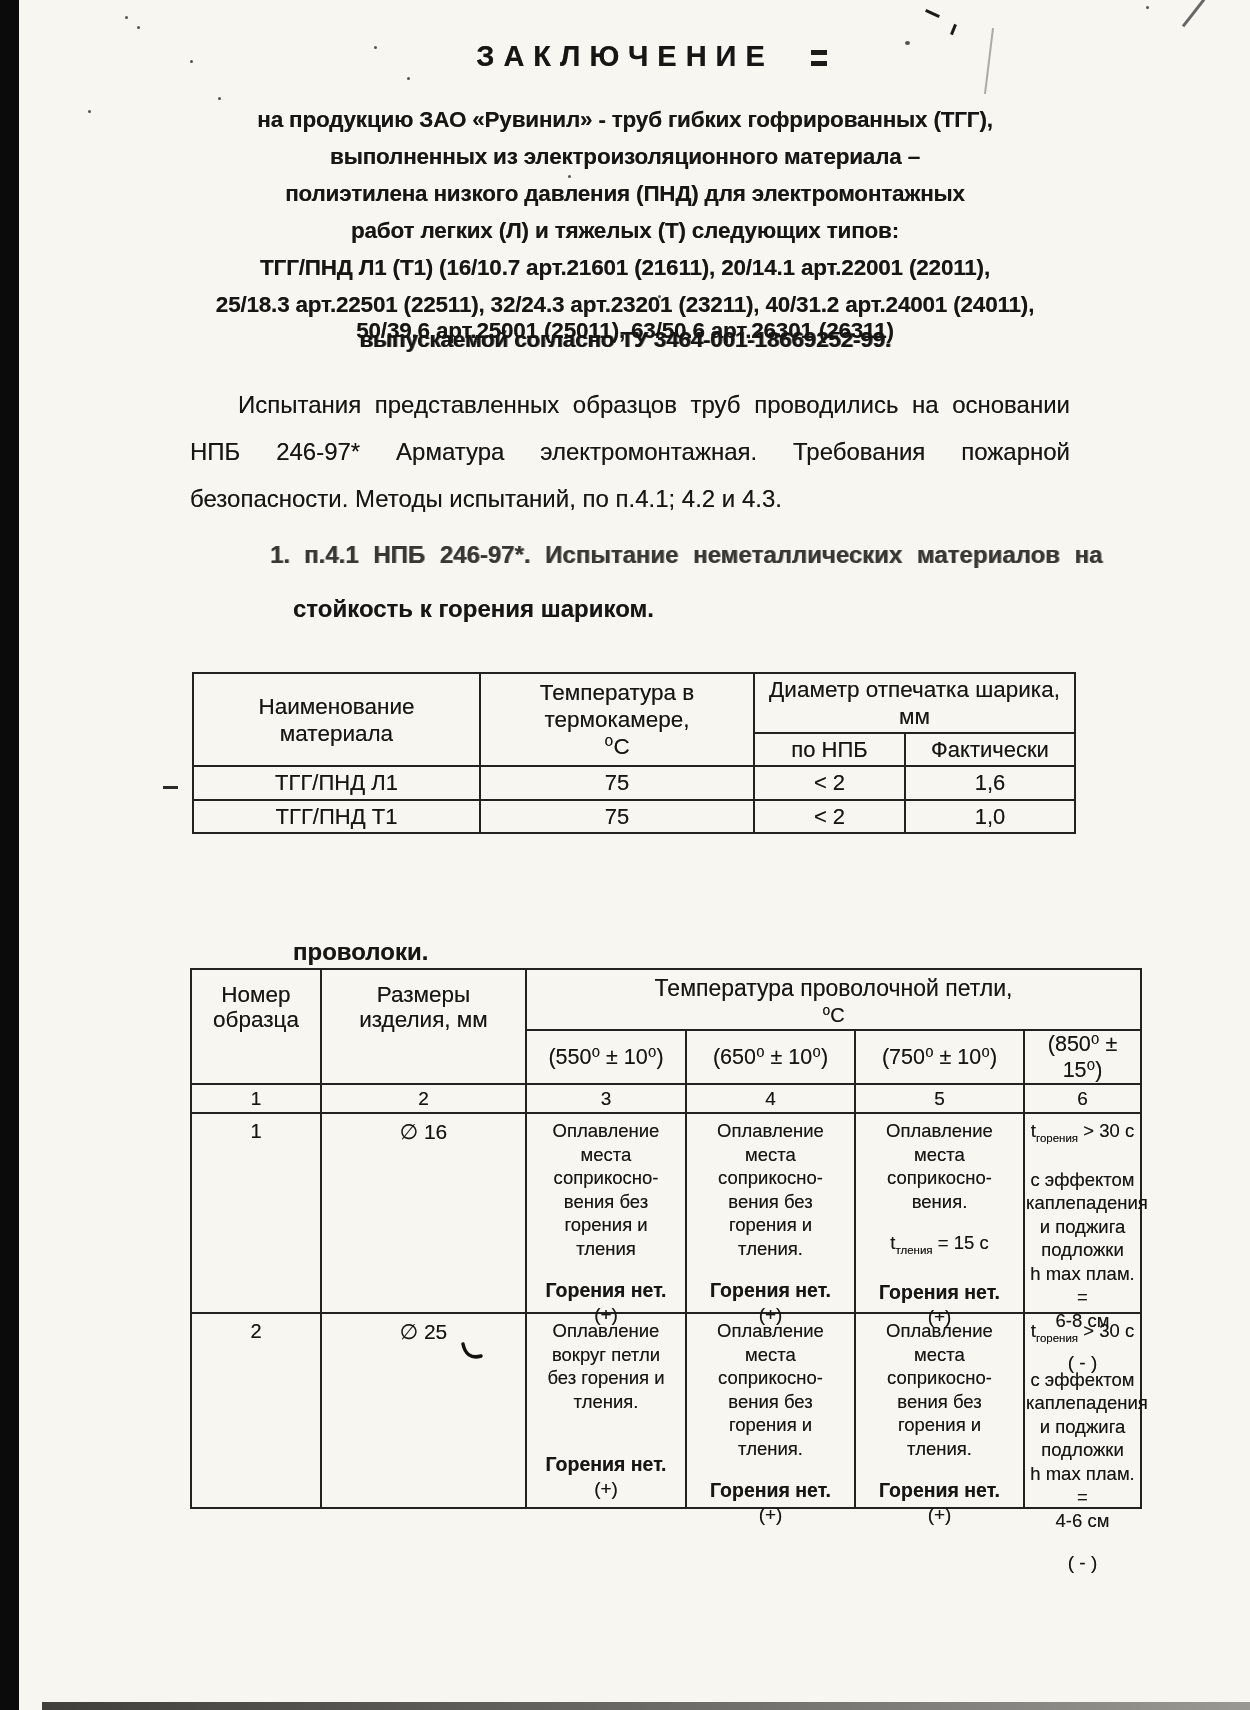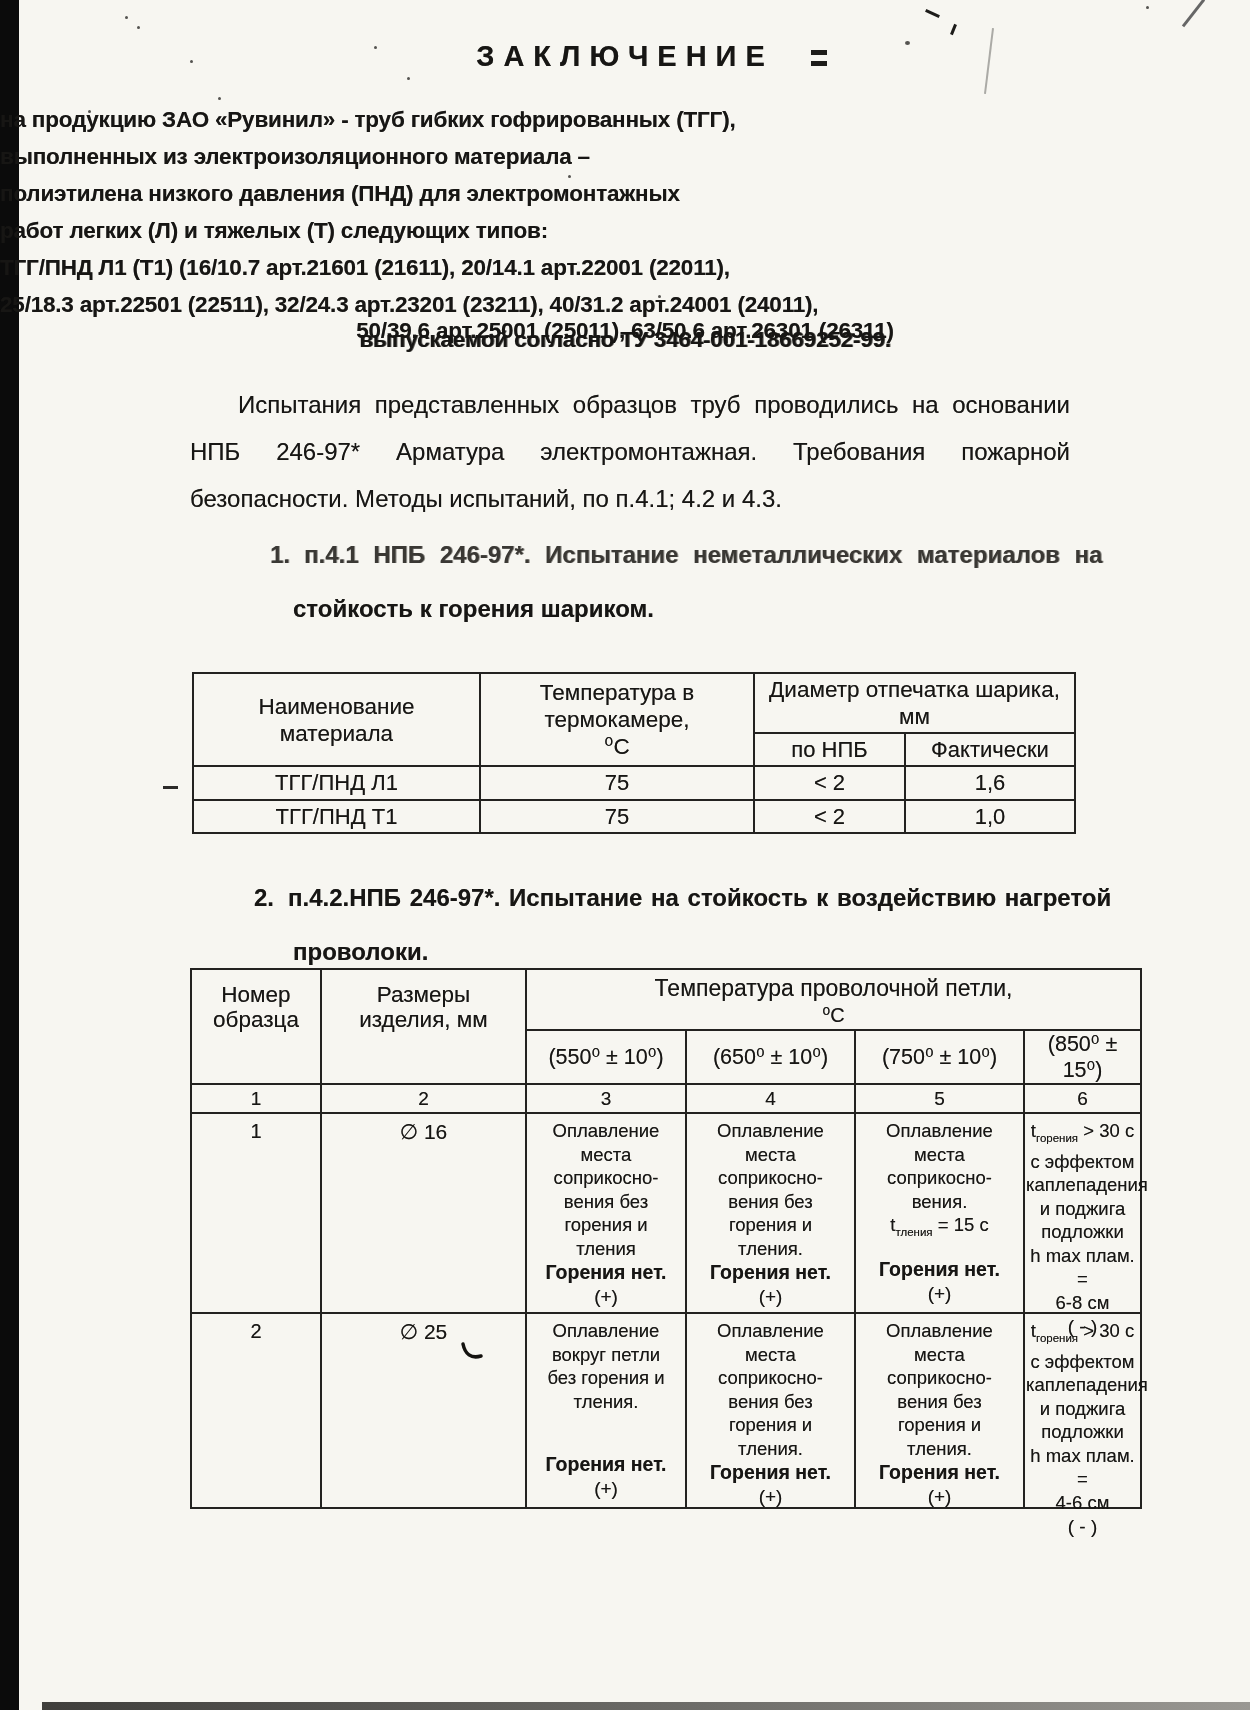--- a/index.html
+++ b/index.html
@@ -11,21 +11,21 @@
   .edge-left{position:absolute;left:0;top:0;width:19px;height:1710px;background:#0b0b0b;}
   .edge-bottom{position:absolute;left:42px;right:0;bottom:0;height:8px;
                background:linear-gradient(90deg,#403f3c,#6e6d69 55%,#9a9893);}
   .dot{position:absolute;width:3px;height:3px;background:#1d1c1a;border-radius:50%;opacity:.75;}
   .bar{position:absolute;background:#1d1c1a;}
   .mark-svg{position:absolute;}
 
   
   .title{position:absolute;top:40px;left:0;right:0;text-align:center;
          font-size:29px;font-weight:bold;letter-spacing:9px;}
-  .intro{position:absolute;top:101px;left:0;right:0;
+  .intro{position:absolute;top:101px;left:0;right:0;text-align:center;
          font-weight:bold;font-size:22.5px;line-height:37px;letter-spacing:-.2px;}
   .overlap{position:absolute;top:318px;left:0;right:0;height:50px;}
   .ov{position:absolute;left:0;right:0;text-align:center;font-weight:bold;font-size:22.5px;letter-spacing:-.2px;}
   .ov1{top:0;}
   .ov2{top:9px;text-shadow:1px 0 0 rgba(25,24,22,.7);}
 
   .para{position:absolute;top:381px;left:190px;width:880px;font-size:24px;
         line-height:47px;text-align:justify;text-indent:48px;}
 
   .sec{position:absolute;font-weight:bold;font-size:24px;white-space:nowrap;}
@@ -46,21 +46,21 @@
   .lines{white-space:pre-line;}
 
   .t2{top:968px;left:190px;width:950px;font-size:19px;}
   .t2 td{vertical-align:top;}
   .t2 .hd{font-size:22.5px;line-height:25px;padding-top:12px;vertical-align:top;}
   .t2 .span-hd{font-size:23px;line-height:27px;padding-top:5px;}
   .t2 .unit{font-size:20px;}
   .t2 .temps{font-size:21.5px;height:36px;vertical-align:middle;}
   .t2 .nums{font-size:19px;height:27px;vertical-align:middle;line-height:24px;}
   .cellbox{display:flex;flex-direction:column;box-sizing:border-box;
-           padding:5px 1px 7px;height:198px;}
+           padding:5px 1px 7px;height:198px;gap:18px;}
   .rowE .cellbox{height:193px;}
   .cell-lines{font-size:18.5px;line-height:23.5px;white-space:pre-line;}
   .formula{font-size:18.5px;line-height:24px;}
   .formula sub{font-size:11.5px;}
   .frest{white-space:pre;}
   .bottom{margin-top:auto;}
   .result{font-weight:bold;font-size:19.5px;line-height:24px;}
   .sign{font-size:19px;line-height:22px;margin-top:2px;}
   .idcell{font-size:20px;padding-top:6px;}
   .sizecell{font-size:21px;padding-top:6px;border-radius:28px;}
@@ -148,23 +148,20 @@
     </tr>
     <tr class="data" style="height:33px;">
       <td class="tx">ТГГ/ПНД Т1</td>
       <td class="tx">75</td>
       <td class="tx">&lt; 2</td>
       <td class="tx">1,0</td>
     </tr>
   </tbody>
     </table>
 
-  <div class="sec" style="top:884px;left:254px;">
-    <span class="num tx">2.</span><span class="txt ws2 tx">п.4.2.НПБ 246-97*. Испытание на стойкость к воздействию нагретой</span>
-  </div>
   <div class="sec tx" style="top:938px;left:293px;">проволоки.</div>
 
   <table class="t2">
     <colgroup>
         <col style="width:130px">
         <col style="width:205px">
         <col style="width:160px">
         <col style="width:169px">
         <col style="width:169px">
         <col style="width:117px">

